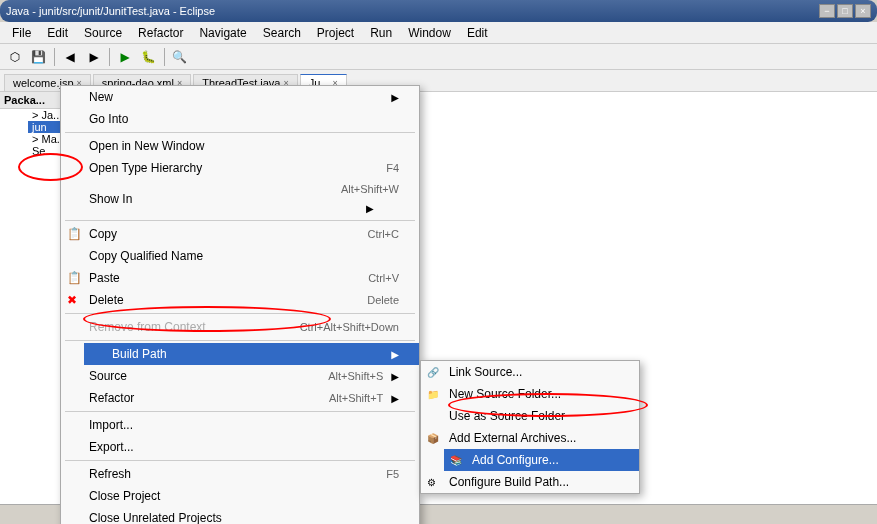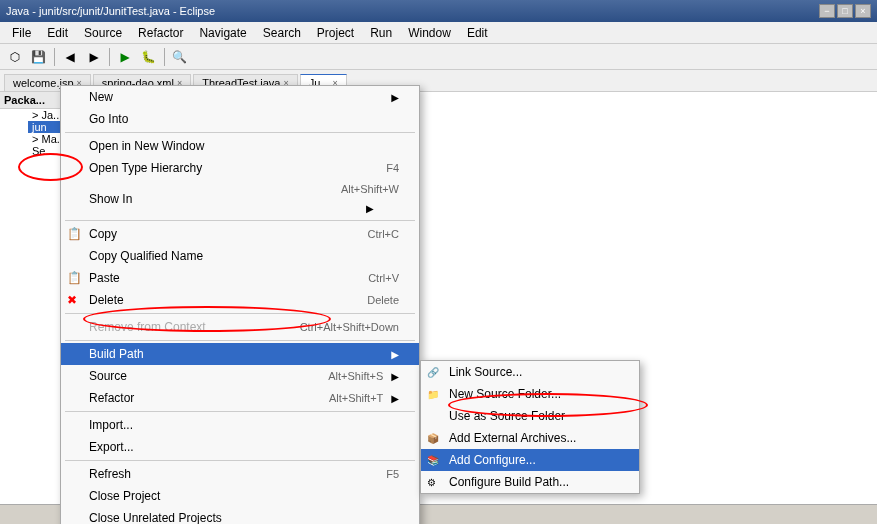--- a/index.html
+++ b/index.html
@@ -15,20 +15,21 @@
 
     
     .title-bar {
       background: linear-gradient(to bottom, #4a6a9c, #2d4f85);
       color: white;
       padding: 3px 6px;
       font-size: 11px;
       display: flex;
       align-items: center;
       height: 22px;
+      border-radius: 9px;
     }
     .title-bar-text {
       flex: 1;
     }
     .title-bar-buttons {
       display: flex;
       gap: 2px;
     }
     .tb-btn {
       width: 16px;
@@ -177,21 +178,21 @@
     }
     .ctx-item {
       padding: 4px 20px 4px 28px;
       font-size: 12px;
       cursor: pointer;
       display: flex;
       align-items: center;
       justify-content: space-between;
       position: relative;
     }
-    .ctx-item.highlighted { background: #316ac5; color: white; }
+    .ctx-item.highlighted { background: #316ac5; color: white; margin-left: 23px; }
     .ctx-item.disabled { color: #aaa; cursor: default; text-align: right; }
     .ctx-separator {
       height: 1px;
       background: #ccc;
       margin: 2px 4px;
     }
     .ctx-shortcut {
       color: #666;
       font-size: 11px;
     }

